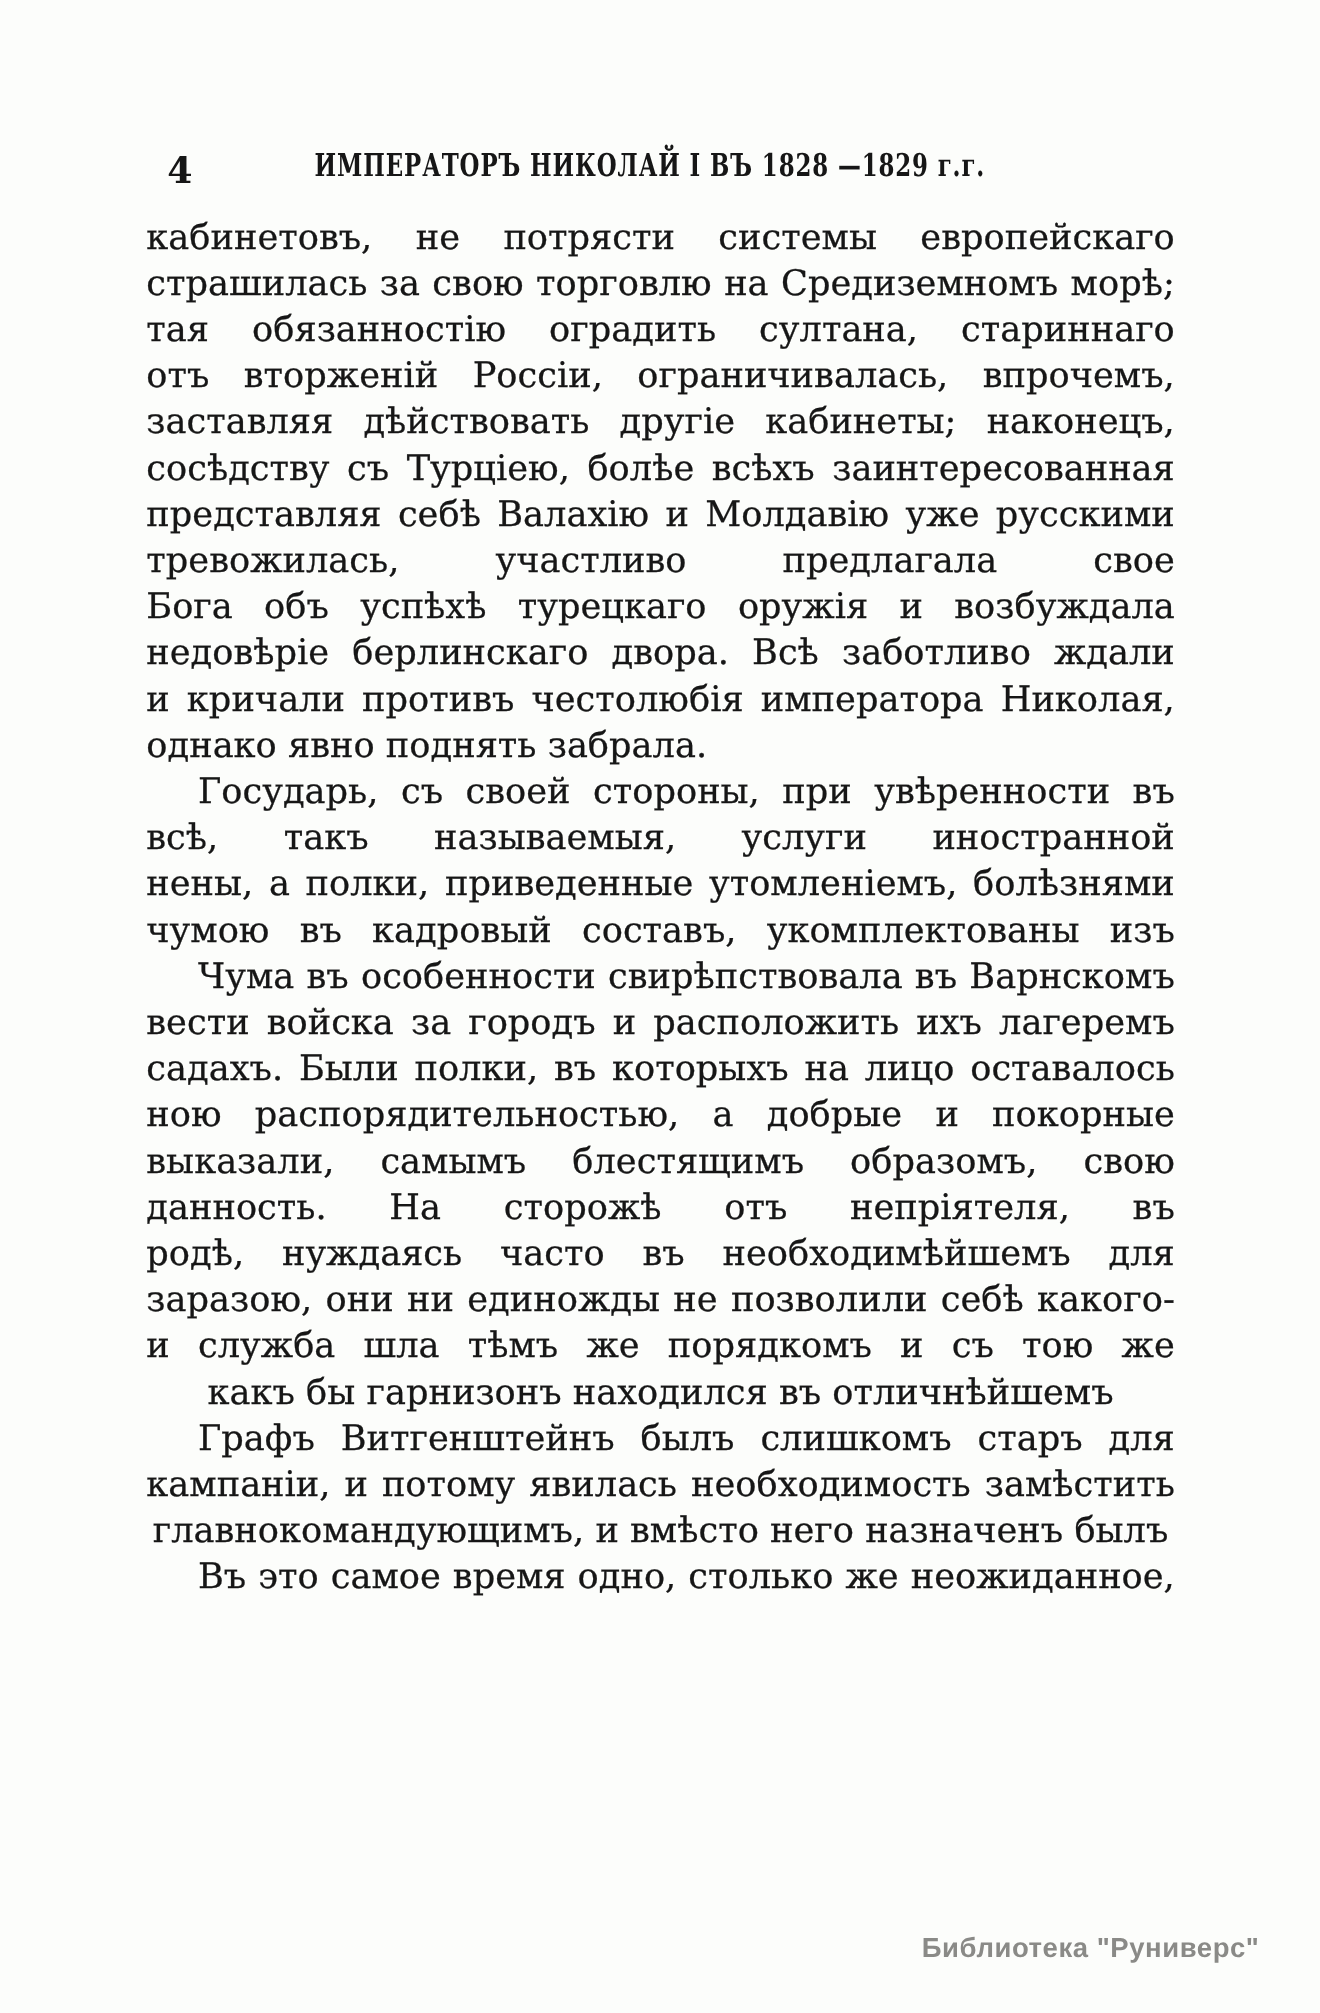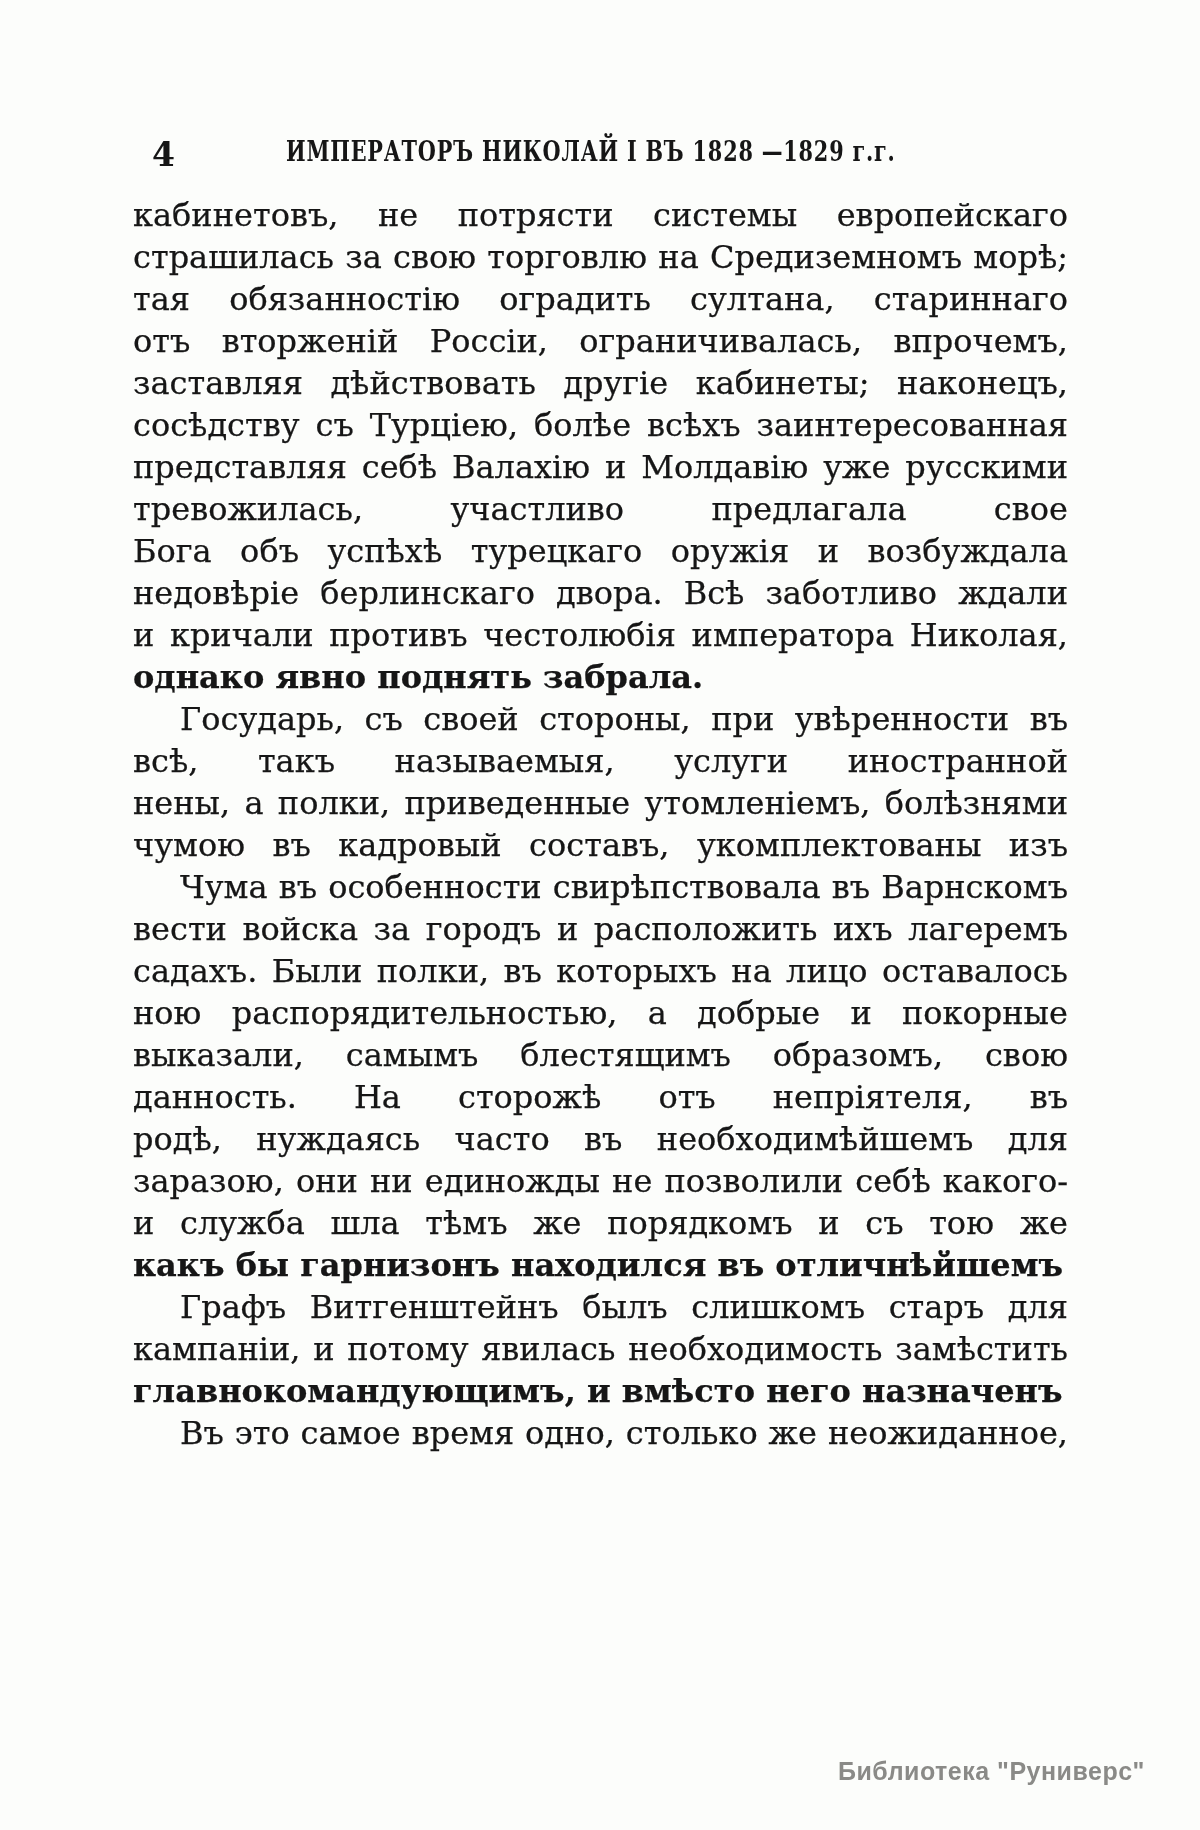--- a/index.html
+++ b/index.html
@@ -46,23 +46,22 @@
   .line {
     height: 42px;
     line-height: 42px;
     font-size: 32px;
     text-align: justify;
     text-align-last: justify;
     overflow: hidden;
   }
   .line.indent { text-indent: 47px; }
   .line.parend {
-    text-align: left;
+    text-align: center;
     text-align-last: left;
-    font-weight: bold;
   }
   .watermark {
     position: absolute;
     left: 838px;
     top: 1757px;
     font-family: "Liberation Sans", sans-serif;
     font-weight: 700;
     font-size: 25px;
     letter-spacing: 0.5px;
     color: #8a8a87;

